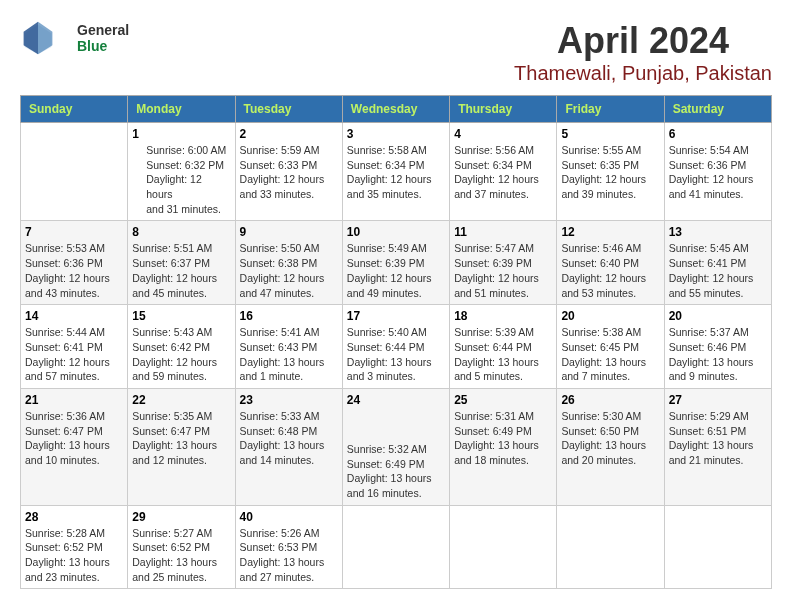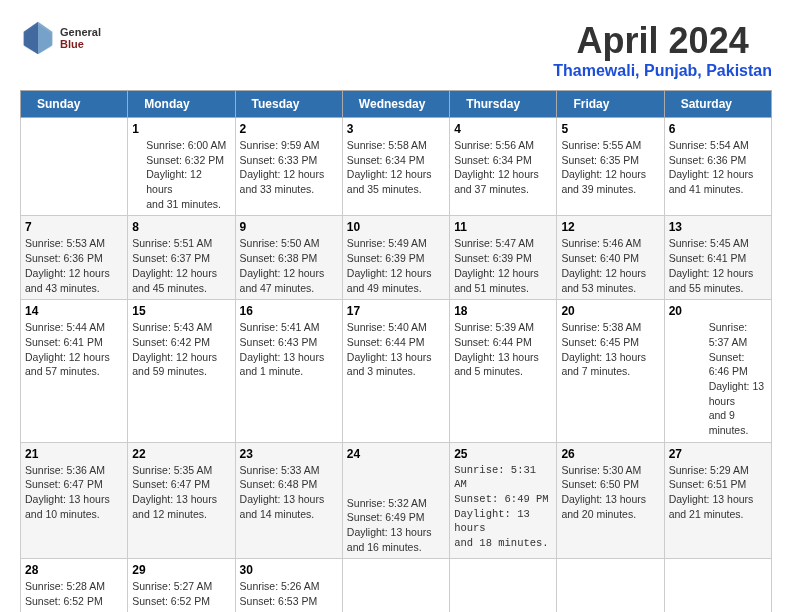--- a/index.html
+++ b/index.html
@@ -17,52 +17,53 @@
       margin-bottom: 10px;
     }
     .logo {
       display: flex;
       align-items: center;
       gap: 4px;
     }
     .logo-text {
       display: flex;
       flex-direction: column;
-      font-size: 11px;
+      font-size: 14px;
       font-weight: bold;
+      margin-left: 17px;
     }
     .logo-general { color: #333; }
-    .logo-blue { color: #7f1d1d; }
+    .logo-blue { color: #15803d; }
     .logo-icon {
       width: 36px;
       height: 36px;
     }
     .title-block {
       text-align: right;
     }
     .title-block h1 {
       font-size: 36px;
       color: #333;
       font-weight: bold;
       text-align: center;
     }
     .title-block h2 {
-      font-size: 16px;
-      color: #1d4ed8;
-      font-weight: bold;
+      font-size: 20px;
+      color: #7f1d1d;
+      font-weight: normal;
     }
     .calendar {
       width: 100%;
       border-collapse: collapse;
       font-size: 11px;
     }
     .calendar thead tr th {
       background: #2f6fad;
-      color: #ffffff;
-      padding: 6px 16px;
+      color: #bef264;
+      padding: 6px 8px;
       text-align: left;
       font-size: 12px;
       font-weight: bold;
       border: 1px solid #aaa;
     }
     .calendar tbody tr td {
       vertical-align: top;
       border: 1px solid #ccc;
       padding: 4px;
       width: 107px;
@@ -125,21 +126,21 @@
         <td class="empty-cell"></td>
         <td>
           <div class="day-num">1</div>
           <div class="day-info" style="white-space: pre-line; margin-left: 14px;">Sunrise: 6:00 AM
 Sunset: 6:32 PM
 Daylight: 12 hours
 and 31 minutes.</div>
         </td>
         <td>
           <div class="day-num">2</div>
-          <div class="day-info" style="white-space: pre-line;">Sunrise: 9:59 AM
+          <div class="day-info" style="white-space: pre-line;">Sunrise: 5:59 AM
 Sunset: 6:33 PM
 Daylight: 12 hours
 and 33 minutes.</div>
         </td>
         <td>
           <div class="day-num">3</div>
           <div class="day-info" style="white-space: pre-line;">Sunrise: 5:58 AM
 Sunset: 6:34 PM
 Daylight: 12 hours
 and 35 minutes.</div>
@@ -255,21 +256,21 @@
         </td>
         <td>
           <div class="day-num">20</div>
           <div class="day-info" style="white-space: pre-line;">Sunrise: 5:38 AM
 Sunset: 6:45 PM
 Daylight: 13 hours
 and 7 minutes.</div>
         </td>
         <td>
           <div class="day-num">20</div>
-          <div class="day-info" style="white-space: pre-line; margin-left: 40px;">Sunrise: 5:37 AM
+          <div class="day-info" style="white-space: pre-line;">Sunrise: 5:37 AM
 Sunset: 6:46 PM
 Daylight: 13 hours
 and 9 minutes.</div>
         </td>
       </tr>
       <tr>
         <td>
           <div class="day-num">21</div>
           <div class="day-info" style="white-space: pre-line;">Sunrise: 5:36 AM
 Sunset: 6:47 PM
@@ -292,21 +293,21 @@
         </td>
         <td>
           <div class="day-num">24</div>
           <div class="day-info" style="white-space: pre-line; margin-top: 35px;">Sunrise: 5:32 AM
 Sunset: 6:49 PM
 Daylight: 13 hours
 and 16 minutes.</div>
         </td>
         <td>
           <div class="day-num">25</div>
-          <div class="day-info" style="white-space: pre-line; font-family: Liberation Mono, monospace;">Sunrise: 5:31 AM
+          <div class="day-info" style="white-space: pre-line;">Sunrise: 5:31 AM
 Sunset: 6:49 PM
 Daylight: 13 hours
 and 18 minutes.</div>
         </td>
         <td>
           <div class="day-num">26</div>
           <div class="day-info" style="white-space: pre-line;">Sunrise: 5:30 AM
 Sunset: 6:50 PM
 Daylight: 13 hours
 and 20 minutes.</div>
@@ -328,21 +329,21 @@
 and 23 minutes.</div>
         </td>
         <td>
           <div class="day-num">29</div>
           <div class="day-info" style="white-space: pre-line;">Sunrise: 5:27 AM
 Sunset: 6:52 PM
 Daylight: 13 hours
 and 25 minutes.</div>
         </td>
         <td>
-          <div class="day-num">30</div>
+          <div class="day-num">40</div>
           <div class="day-info" style="white-space: pre-line;">Sunrise: 5:26 AM
 Sunset: 6:53 PM
 Daylight: 13 hours
 and 27 minutes.</div>
         </td>
         <td class="empty-cell"></td>
         <td class="empty-cell"></td>
         <td class="empty-cell"></td>
         <td class="empty-cell"></td>
       </tr>

